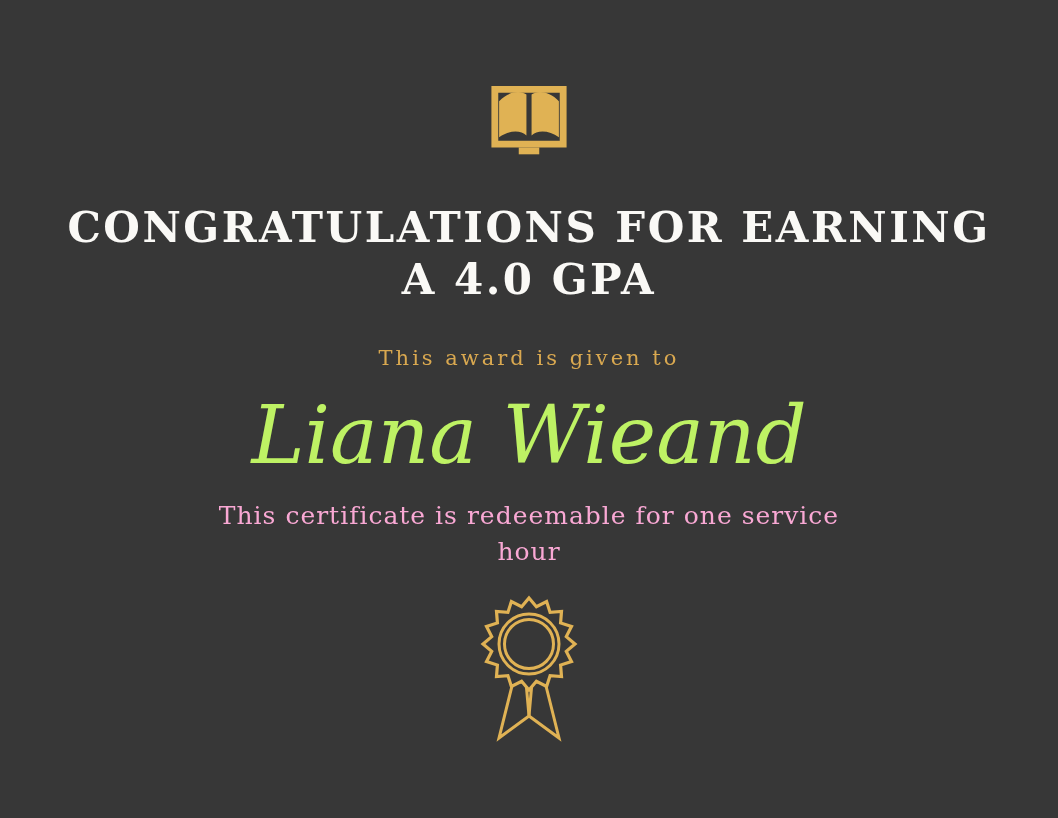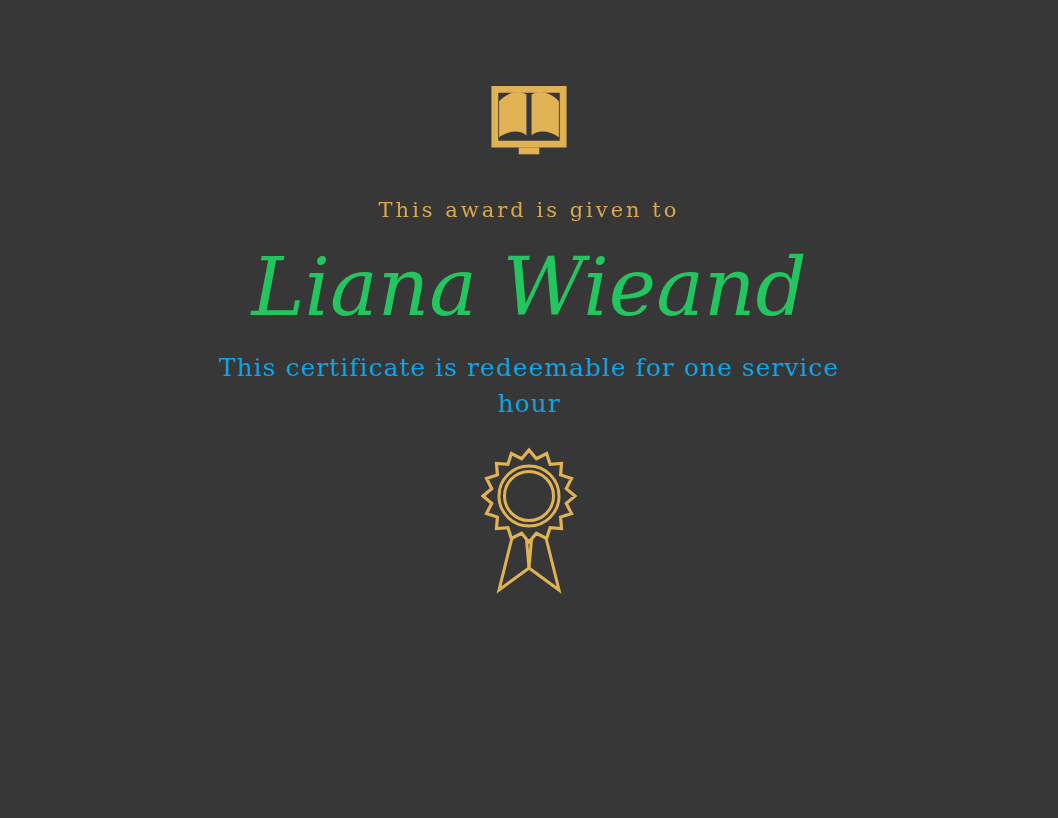--- a/index.html
+++ b/index.html
@@ -42,31 +42,31 @@
     margin: 0;
     margin-top: 40px;
     color: #D9A850;
     font-size: 21px;
     letter-spacing: 3px;
     text-align: center;
   }
   .recipient-name {
     margin: 0;
     margin-top: 18px;
-    color: #22c55e;
+    color: #bef264;
     font-size: 80px;
     font-style: italic;
     font-weight: normal;
     line-height: 1.2;
     text-align: center;
   }
   .cert-description {
     margin: 0;
     margin-top: 14px;
-    color: #0ea5e9;
+    color: #f9a8d4;
     font-size: 25px;
     letter-spacing: 1px;
     line-height: 36px;
     text-align: center;
   }
   .cert-description span { display: block; }
   .ribbon-icon-wrap {
     margin-top: 22px;
     display: flex;
     justify-content: center;
@@ -79,20 +79,24 @@
 
   <div class="book-icon-wrap">
     <svg width="82" height="78" viewBox="0 0 96 86" xmlns="http://www.w3.org/2000/svg" aria-hidden="true">
       <path fill="#E0B254" fill-rule="evenodd" d="M4 2 H92 V74 H4 Z M12 10 H84 V66 H12 Z"></path>
       <rect fill="#E0B254" x="36" y="74" width="24" height="8"></rect>
       <path fill="#E0B254" d="M13 20 C 24 8, 38 7, 45 12 L45 60 C 38 53, 24 54, 13 62 Z"></path>
       <path fill="#E0B254" d="M83 20 C 72 8, 58 7, 51 12 L51 60 C 58 53, 72 54, 83 62 Z"></path>
     </svg>
   </div>
 
+  <h1 class="cert-title">
+    <span>CONGRATULATIONS FOR EARNING</span>
+    <span>A 4.0 GPA</span>
+  </h1>
 
   <p class="cert-subtitle">This award is given to</p>
 
   <h2 class="recipient-name">Liana Wieand</h2>
 
   <p class="cert-description">
     <span>This certificate is redeemable for one service</span>
     <span>hour</span>
   </p>
 

